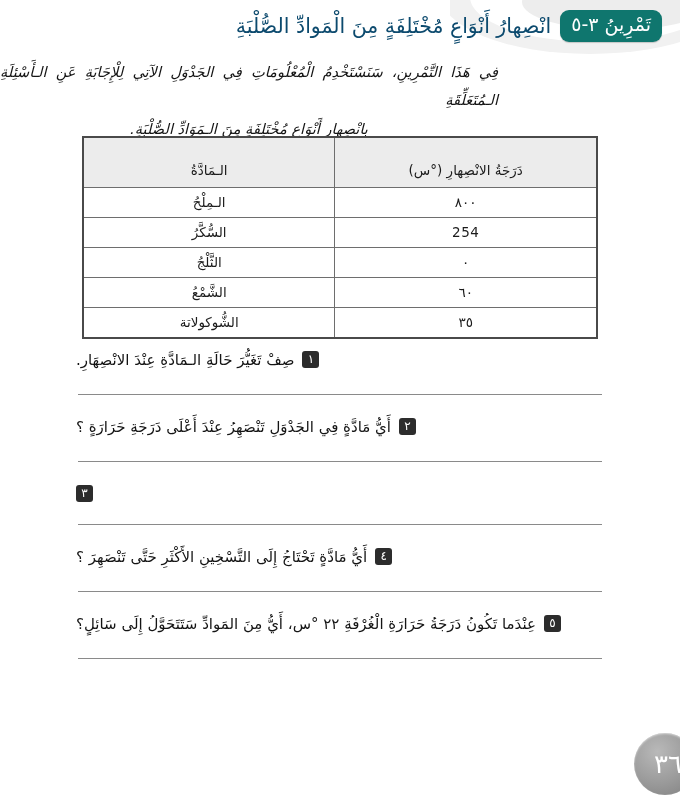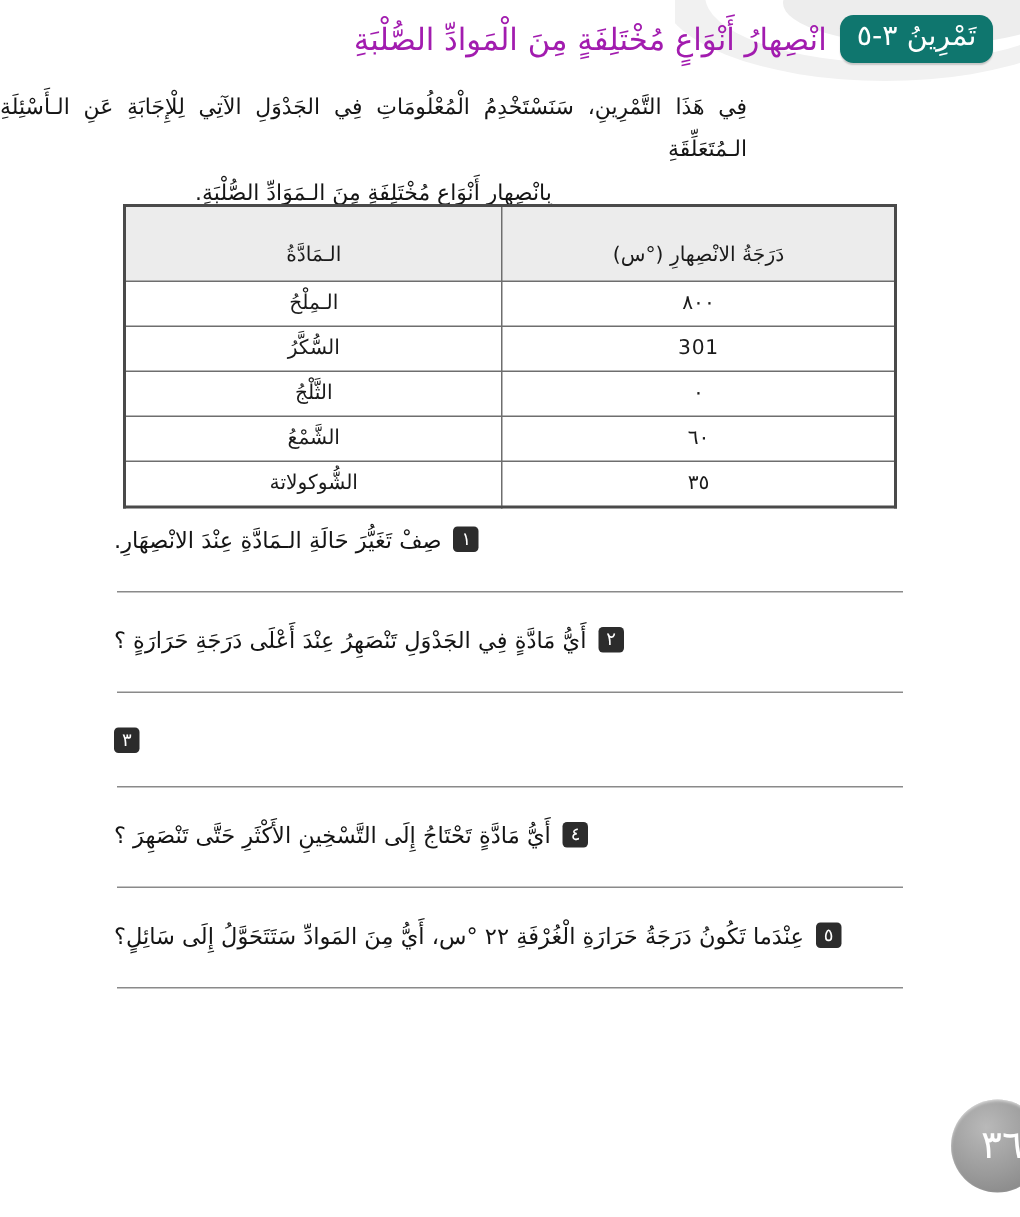--- a/index.html
+++ b/index.html
@@ -65,35 +65,36 @@
     border-radius: 9px;
     padding: 3px 11px 5px 11px;
     font-size: 19px;
     line-height: 1.25;
     white-space: nowrap;
     box-shadow: 0 1px 1px rgba(0,0,0,.18);
     flex: 0 0 auto;
   }
   .header-title {
     font-size: 20.5px;
-    color: #a21caf;
+    color: #0c4a6e;
     white-space: nowrap;
     letter-spacing: 0px;
   }
 
   
   .intro {
     position: absolute;
     top: 58px;
     right: 182px;
     width: 498px;
     font-size: 14.6px;
     line-height: 1.95;
     text-align: justify;
     color: #151515;
+    font-style: italic;
   }
   .intro .l2 { display: block; text-align: center; }
 
   
   .data-table-wrap {
     position: absolute;
     top: 136px;
     right: 82px;
     width: 516px;
   }
@@ -224,21 +225,21 @@
         <th>دَرَجَةُ الانْصِهارِ (°س)</th>
         <th>الـمَادَّةُ</th>
       </tr>
     </thead>
     <tbody>
         <tr>
           <td class="num">٨٠٠</td>
           <td>الـمِلْحُ</td>
         </tr>
         <tr>
-          <td class="num">301</td>
+          <td class="num">254</td>
           <td>السُّكَّرُ</td>
         </tr>
         <tr>
           <td class="num">٠</td>
           <td>الثَّلْجُ</td>
         </tr>
         <tr>
           <td class="num">٦٠</td>
           <td>الشَّمْعُ</td>
         </tr>

